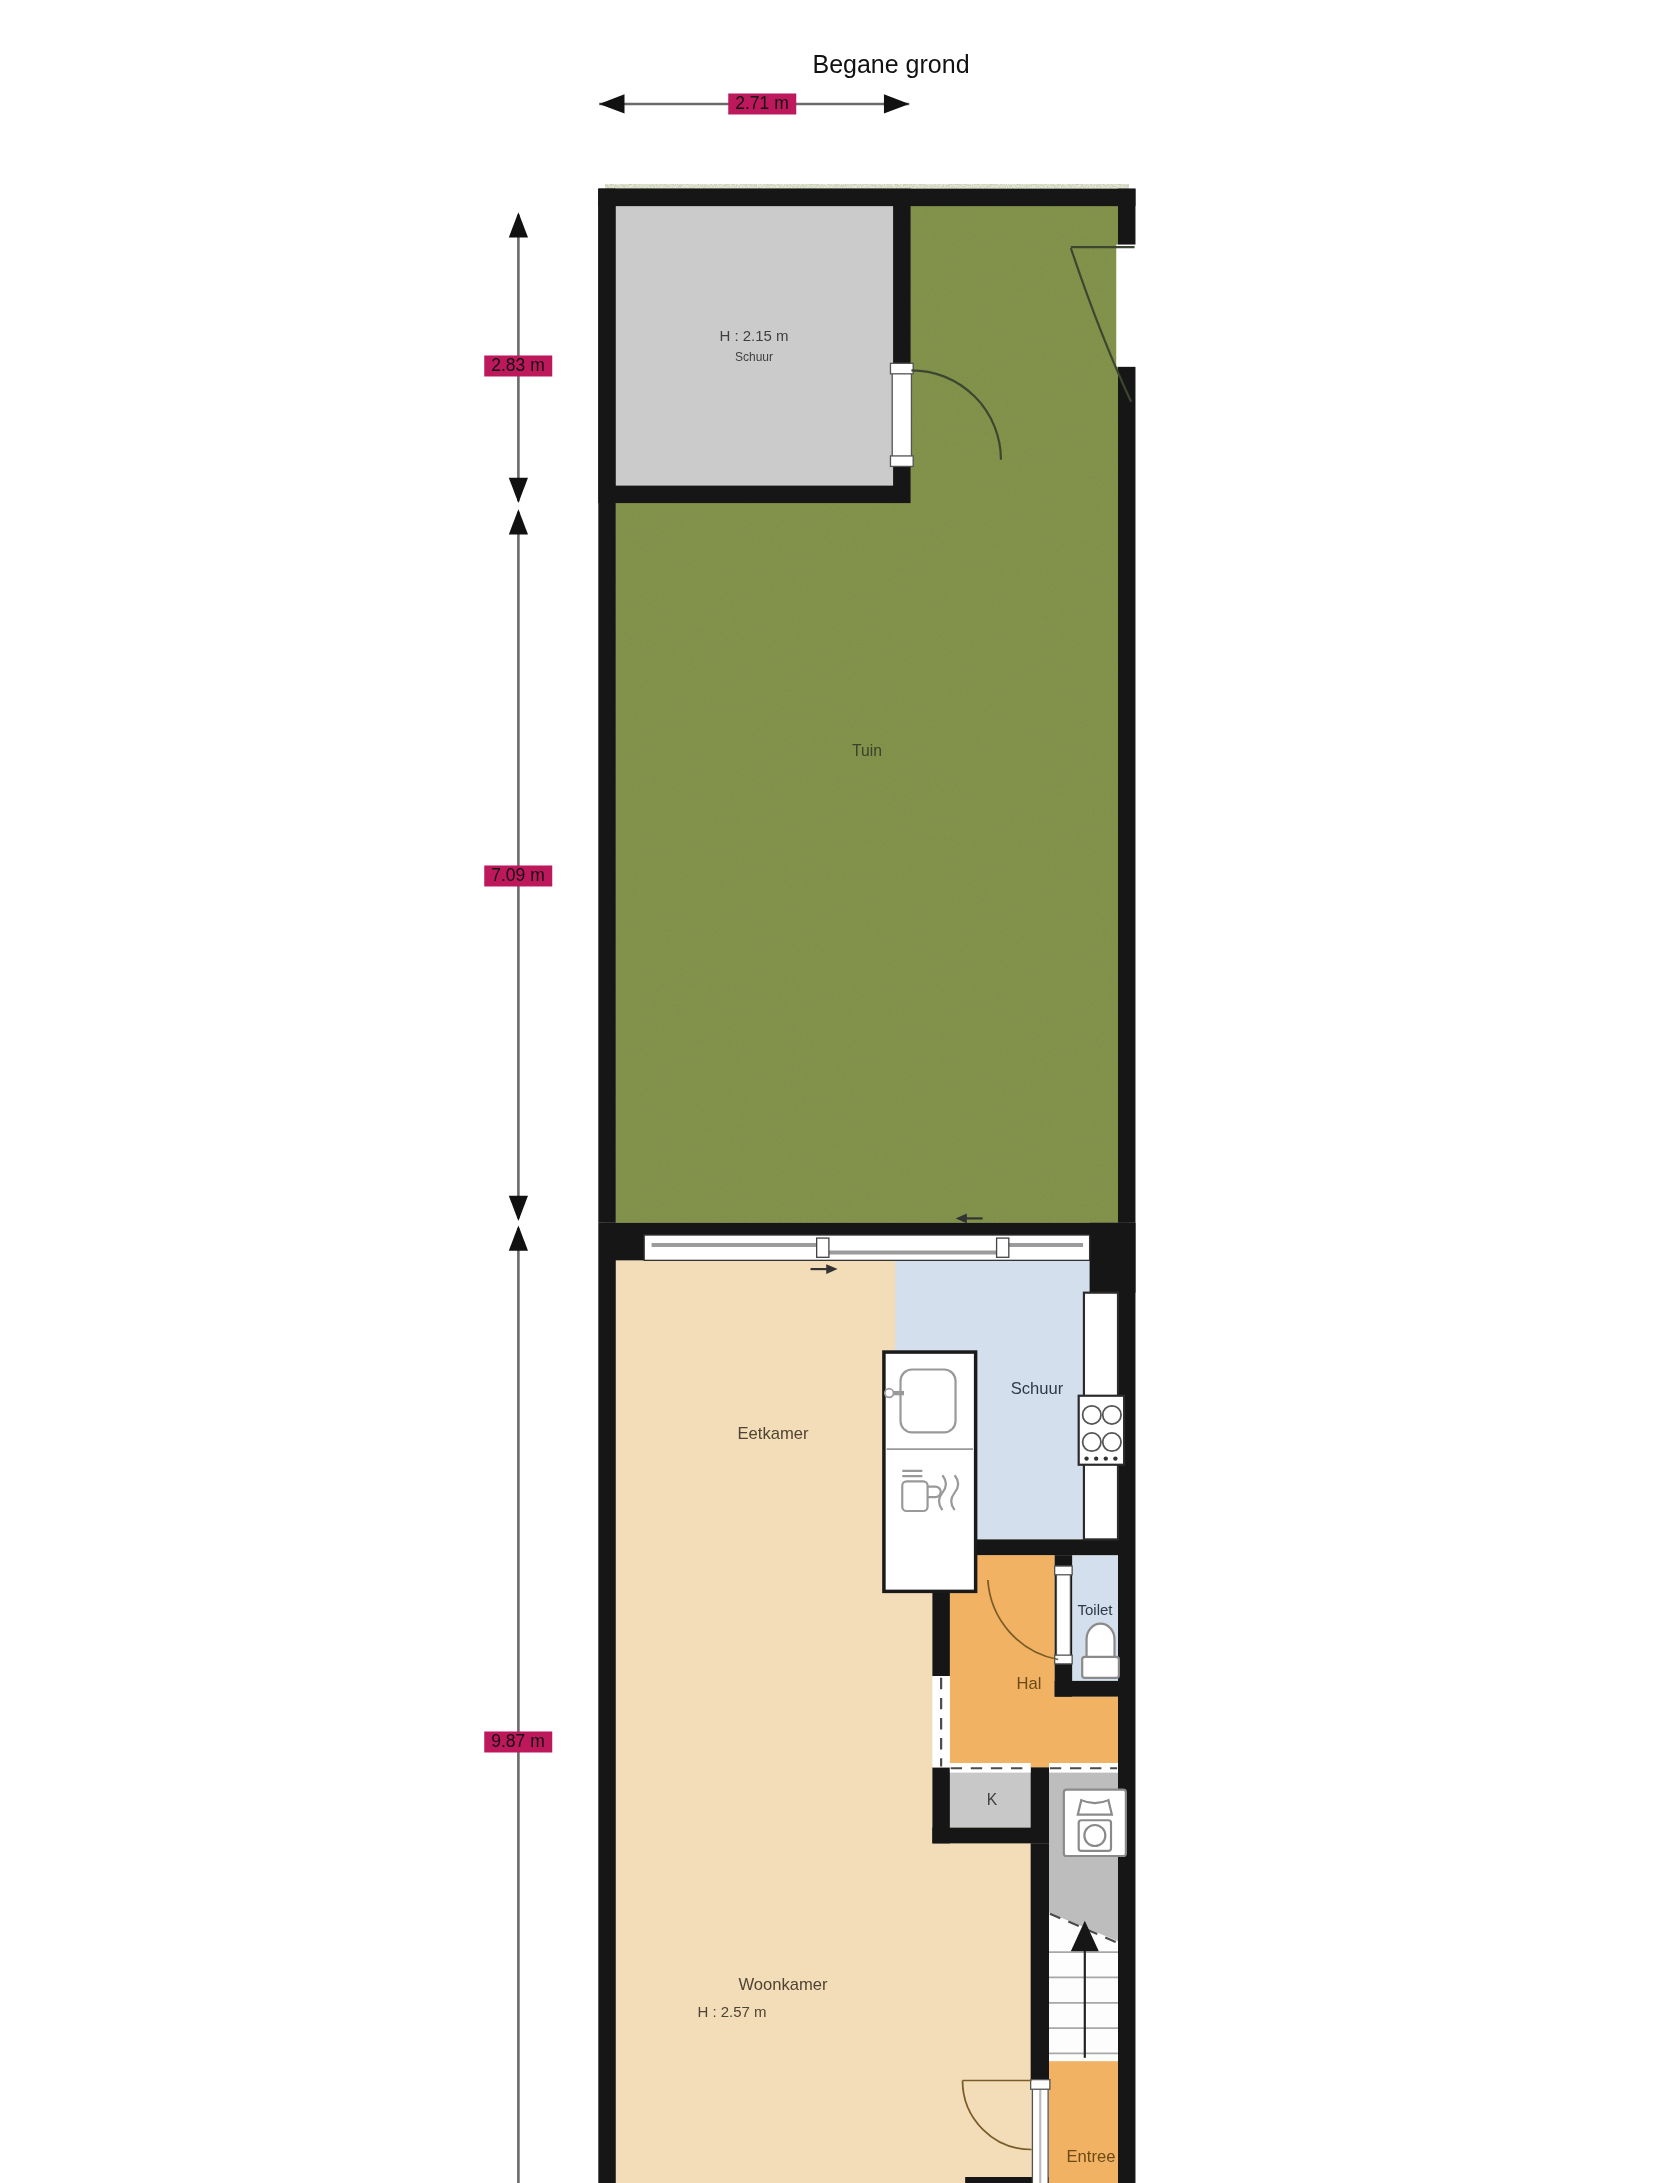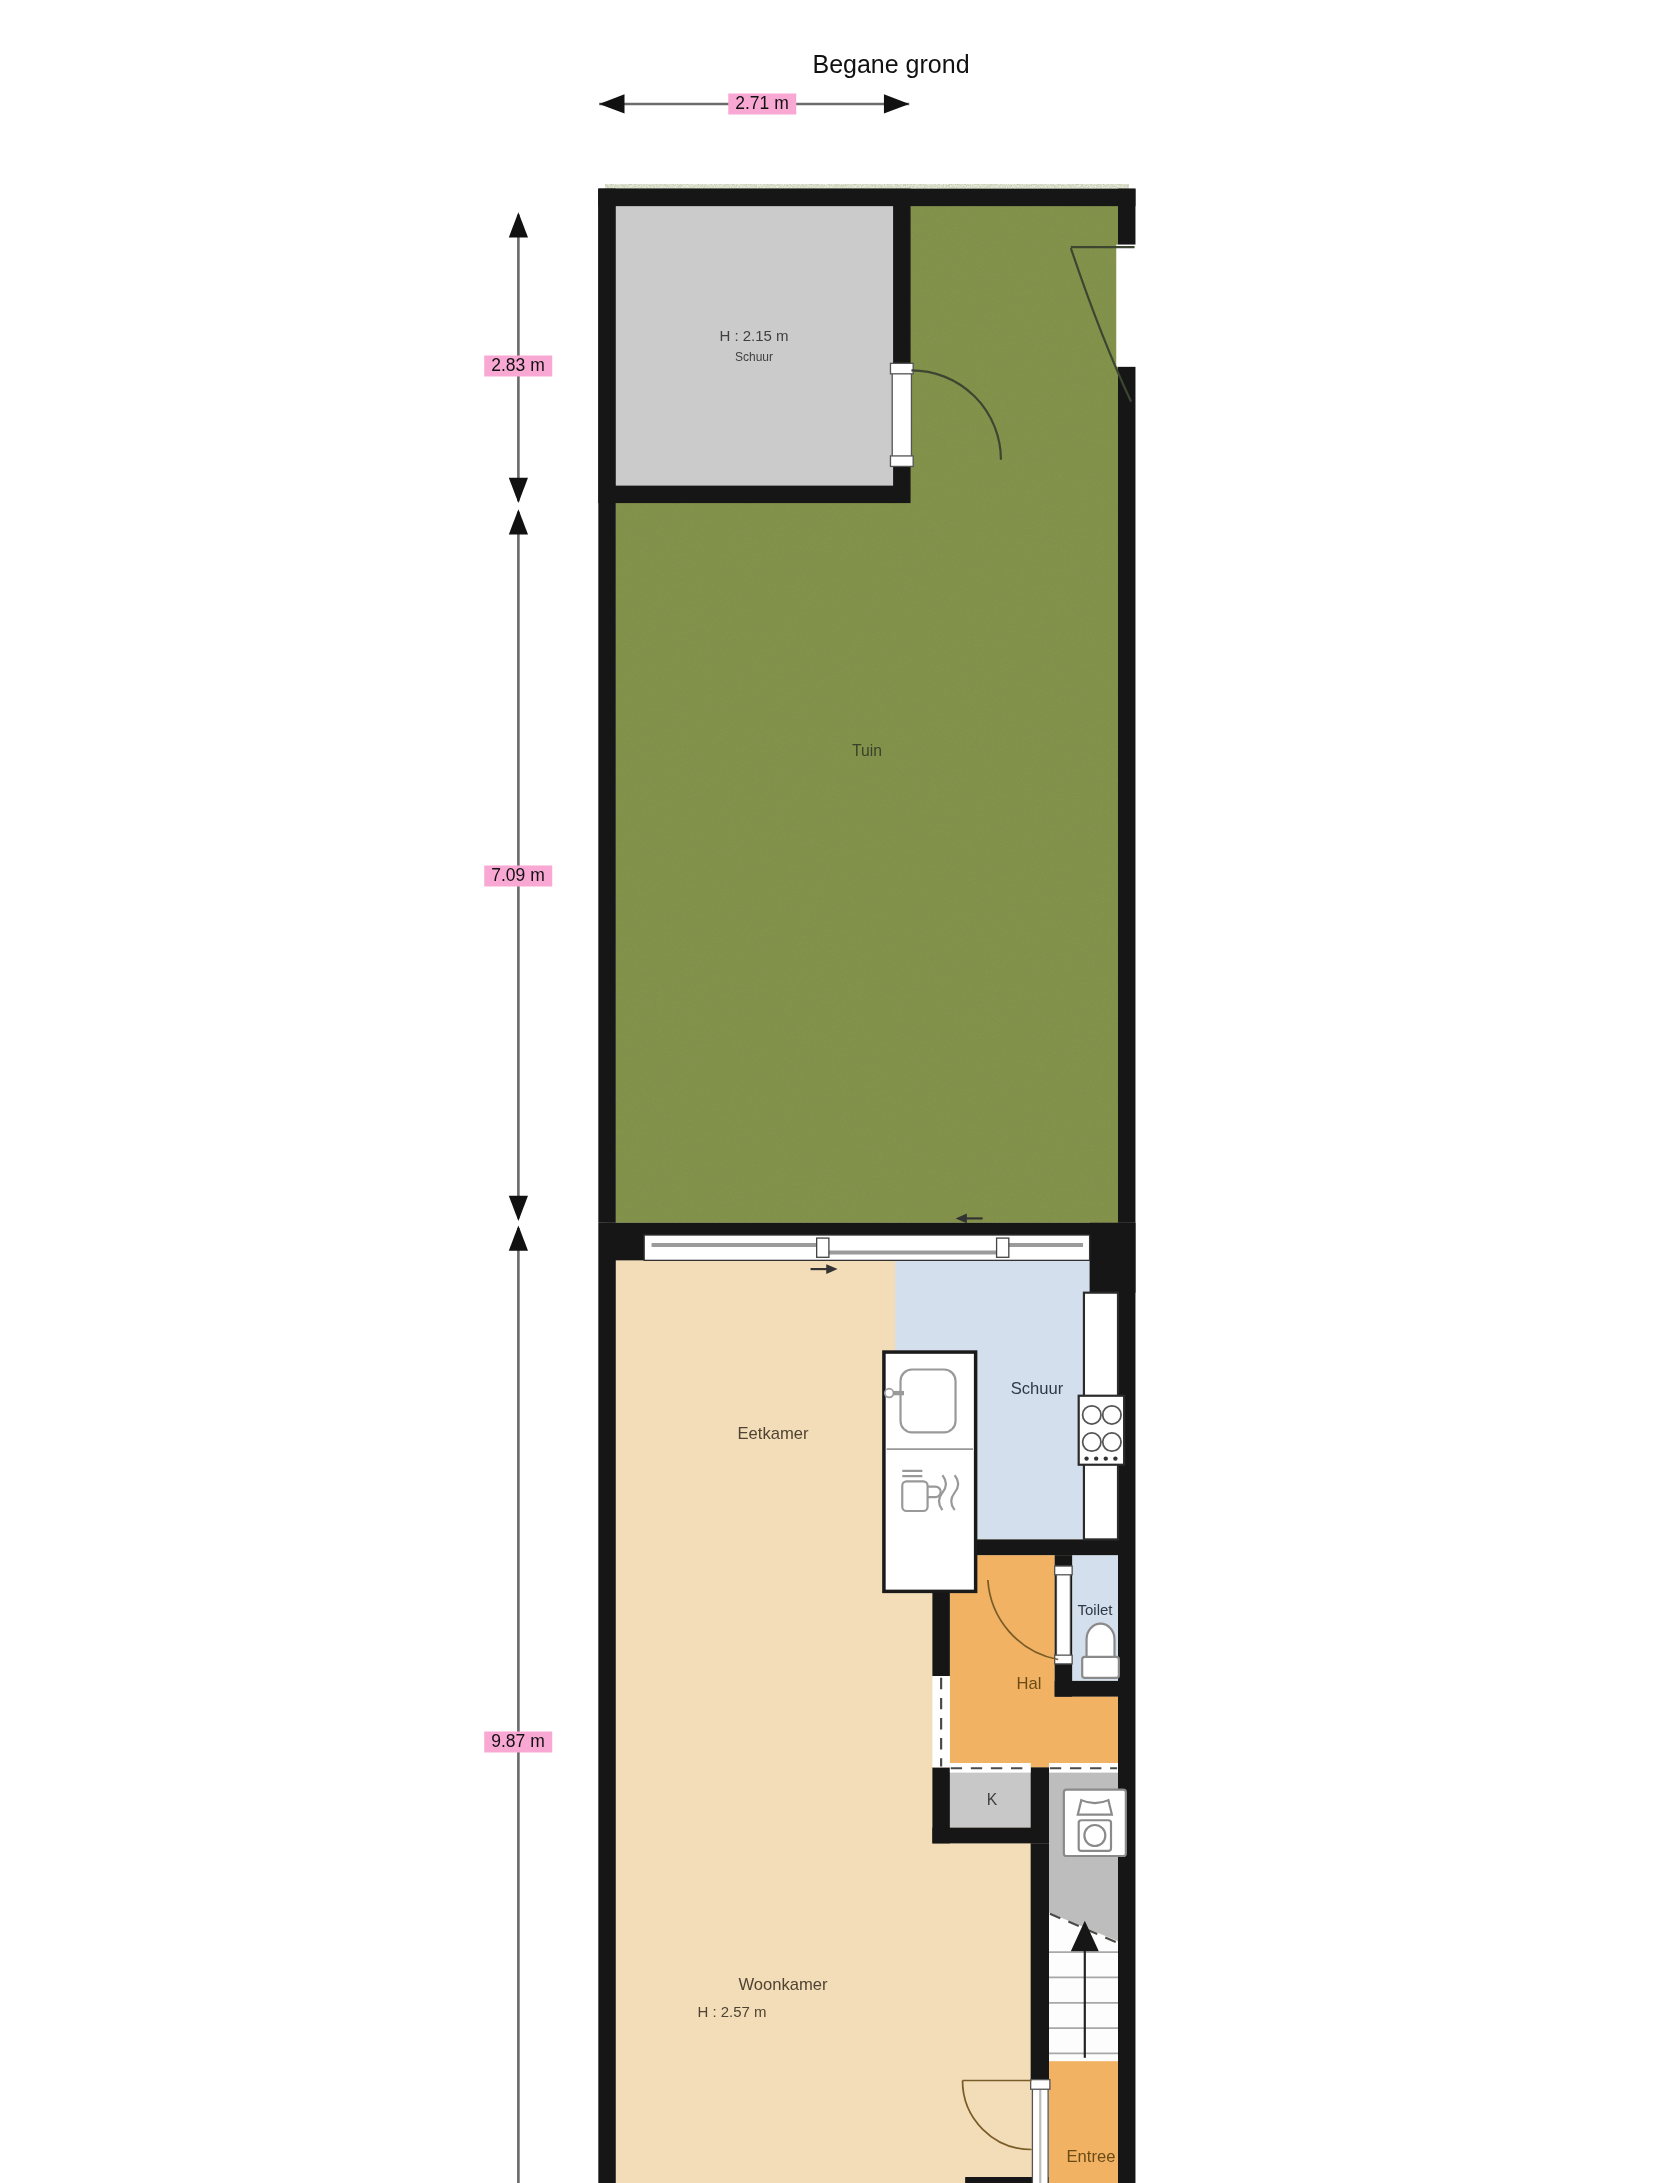--- a/index.html
+++ b/index.html
@@ -1,21 +1,21 @@
 <!DOCTYPE html>
 <html style="font-size:7px"><head>
 <meta charset="utf-8">
 <style>
   html,body{margin:0;padding:0;background:#fff;}
   .canvas{position:relative;width:1677px;height:2981px;background:#ffffff;overflow:hidden;
           font-family:"Liberation Sans",sans-serif;}
   .plan-svg{position:absolute;left:0;top:0;}
   .lbl{position:absolute;transform:translate(-50%,-50%);white-space:nowrap;line-height:1.1;}
   .title{font-size:25px;color:#111;}
-  .dim{font-size:17.5px;color:#111;background:#f9a8d4;padding:0.9px 7px;}
+  .dim{font-size:17.5px;color:#111;background:#be185d;padding:0.9px 7px;}
   .room{font-size:16.6px;color:#4f4433;}
   .room-small{font-size:15px;text-align:center;}
   .on-orange{color:#6b4b16;}
   .on-blue{color:#2f3946;}
   .on-grass{color:#39412a;font-size:15.7px;}
   .on-gray{color:#3f3f3f;}
 </style>
 </head>
 <body>
 

